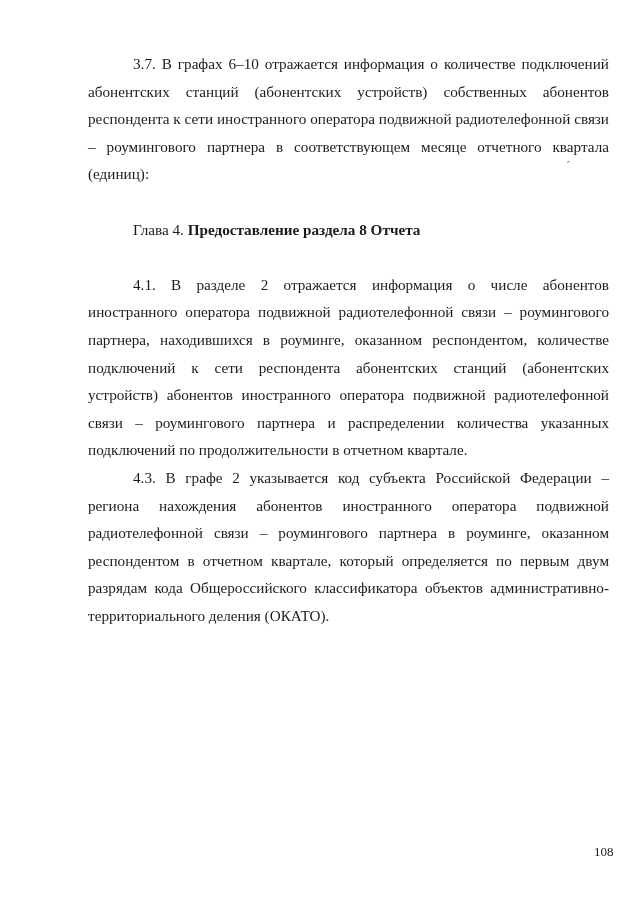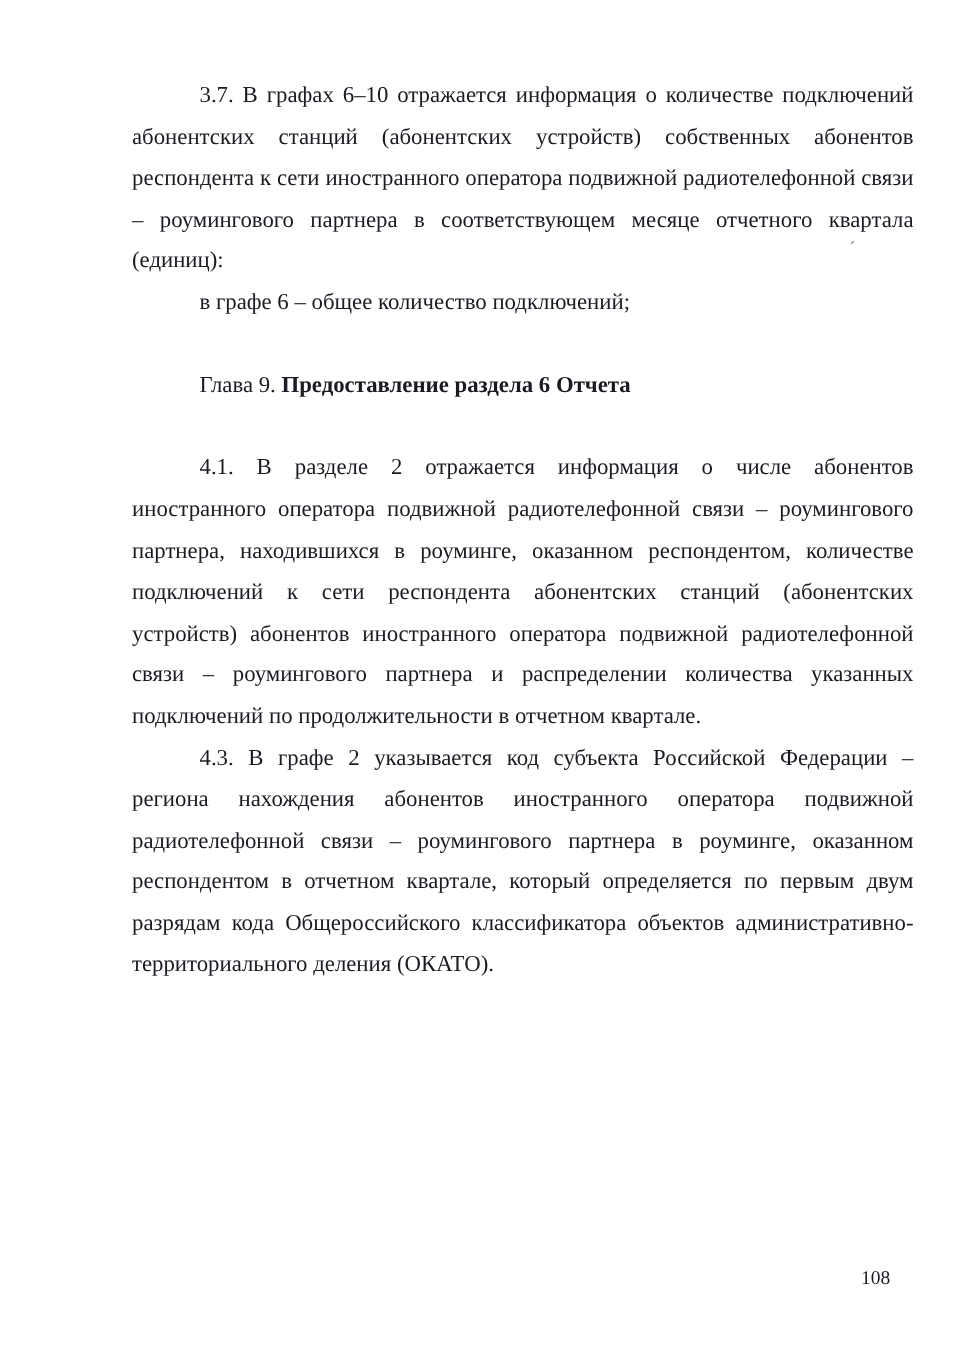--- a/index.html
+++ b/index.html
@@ -30,21 +30,21 @@
   .text-block p {
     margin: 0;
     text-indent: 45px;
   }
   p.chapter-heading {
     margin: 27.6px 0 27.6px 0;
     text-align: left;
   }
   .page-number {
     position: absolute;
-    left: 574px;
+    left: 594px;
     top: 844px;
     font-size: 13px;
     color: #1a1a22;
   }
   .scan-artifact {
     position: absolute;
     left: 566px;
     top: 158px;
     font-size: 13px;
     color: #4a4a52;
@@ -53,27 +53,26 @@
 </style>
 </head>
 <body>
 
 <div class="page">
 
   <div class="text-block">
 
     <p>3.7. В графах 6–10 отражается информация о количестве подключений абонентских станций (абонентских устройств) собственных абонентов респондента к сети иностранного оператора подвижной радиотелефонной связи – роумингового партнера в соответствующем месяце отчетного квартала (единиц):</p>
 
-    <p>в графе 6 – общее количество подключений;</p>
 
 
 
 
     <p class="chapter-heading">
-      <span>Глава 9. </span><b>Предоставление раздела 6 Отчета</b>
+      <span>Глава 4. </span><b>Предоставление раздела 8 Отчета</b>
     </p>
 
     <p>4.1. В разделе 2 отражается информация о числе абонентов иностранного оператора подвижной радиотелефонной связи – роумингового партнера, находившихся в роуминге, оказанном респондентом, количестве подключений к сети респондента абонентских станций (абонентских устройств) абонентов иностранного оператора подвижной радиотелефонной связи – роумингового партнера и распределении количества указанных подключений по продолжительности в отчетном квартале.</p>
 
 
     <p>4.3. В графе 2 указывается код субъекта Российской Федерации – региона нахождения абонентов иностранного оператора подвижной радиотелефонной связи – роумингового партнера в роуминге, оказанном респондентом в отчетном квартале, который определяется по первым двум разрядам кода Общероссийского классификатора объектов административно-территориального деления (ОКАТО).</p>
 
   </div>
 
   <div class="scan-artifact">´</div>

